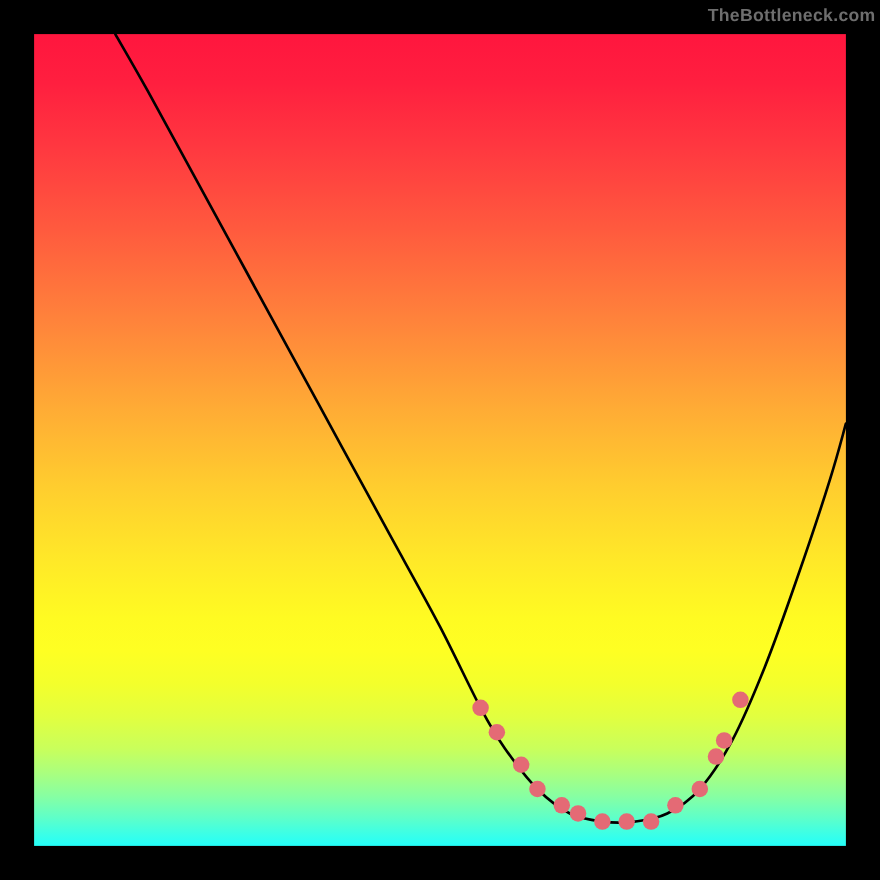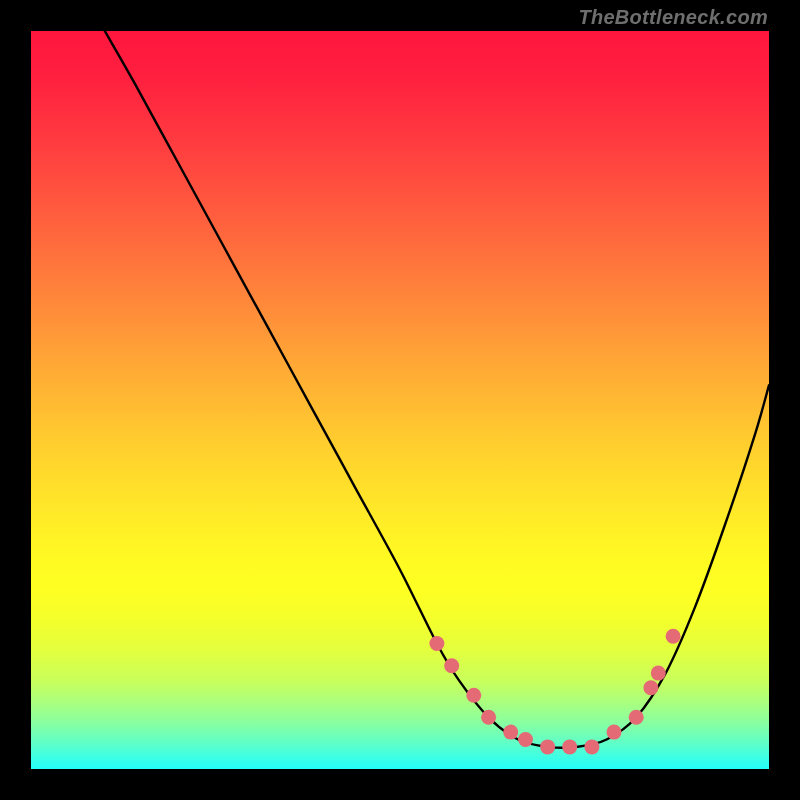--- a/index.html
+++ b/index.html
@@ -41,27 +41,26 @@
        #c9ff5b 88%,
        #aaff7e 91%,
        #85ffa4 94%,
        #5fffc8 96.5%,
        #3cffe6 98.5%,
        #24fff9 100%);
   }
   .watermark {
     position: absolute;
     top: 6px;
-    right: 32px;
+    right: 4px;
     color: #6e6e6e;
-    font-size: 20px;
+    font-size: 16px;
     font-weight: 600;
     letter-spacing: 0.3px;
     user-select: none;
-    font-style: italic;
   }
   svg.curve {
     position: absolute;
     left: 0;
     top: 0;
     width: 738px;
     height: 738px;
   }
 </style>
 </head>

